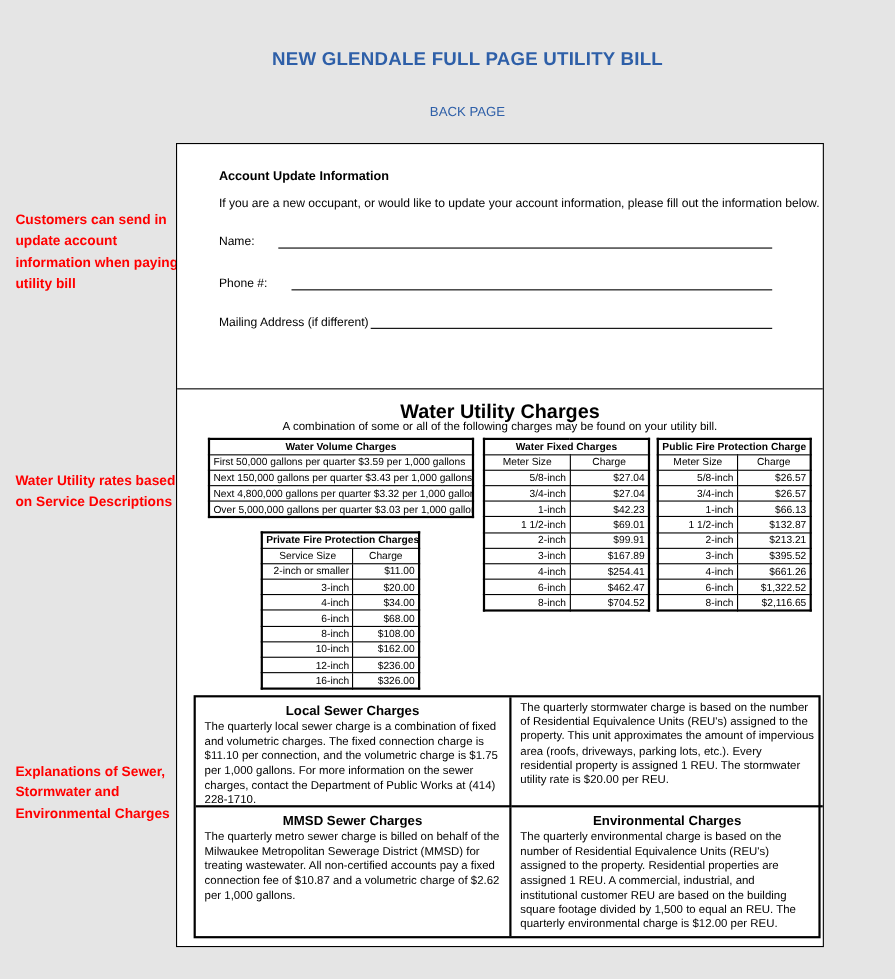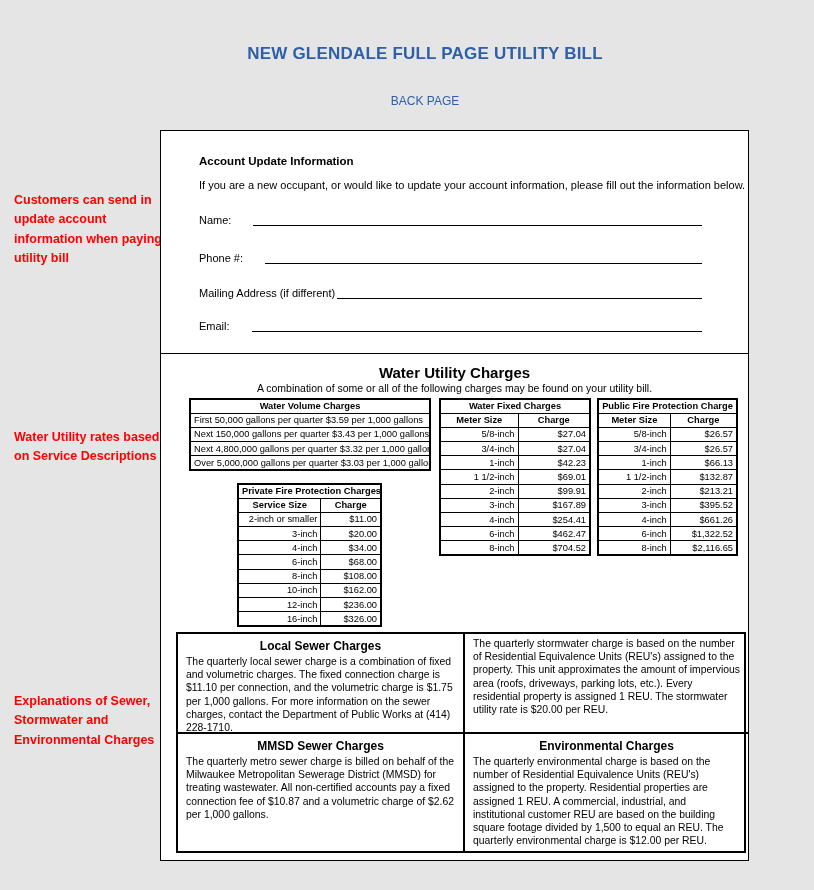--- a/index.html
+++ b/index.html
@@ -35,27 +35,27 @@
   .field .gap { width:22px; flex:none; }
   .field.mailing .gap { width:2px; }
   .field .line { flex:1; border-bottom:1px solid #000; height:13px; }
   .f-name { top:82px; }
   .f-phone { top:120px; }
   .f-mailing { top:155px; }
   .f-email { top:188px; }
 
   .divider { position:absolute; left:0; right:0; top:222px; border-top:1.5px solid #000; }
 
-  .water-heading { position:absolute; left:0; right:0; top:233px; text-align:center; font-size:15px; font-weight:bold; }
+  .water-heading { position:absolute; left:0; right:0; top:233px; text-align:center; font-size:18px; font-weight:bold; }
   .water-sub { position:absolute; left:0; right:0; top:251px; text-align:center; font-size:10.5px; }
 
   table.tbl { border-collapse:collapse; border:2px solid #000; font-size:9.3px; position:absolute; table-layout:fixed;padding-left:40px; }
   table.tbl th, table.tbl td { border:1px solid #000; padding:0 3px; height:14.2px; white-space:nowrap; overflow:hidden; }
   table.tbl th { font-weight:bold; text-align:center; }
-  .colhead td { text-align:center;font-weight:bold; }
+  .colhead td { text-align:center; }
   td.r { text-align:right;margin-top:28px; }
   td.l { text-align:left; }
 
   .tbl-volume { left:28px; top:267px; width:242px; }
   .tbl-volume th { text-align:left; }
   .tbl-fixed { left:278px; top:267px; width:152px; }
   .tbl-public { left:436px; top:267px; width:141px; }
   .tbl-private { left:76px; top:352px; width:145px; }
   .tbl-fixed col.c1, .tbl-public col.c1 { width:52%; }
   .tbl-private col.c1 { width:58%; }
@@ -93,25 +93,20 @@
       <span class="gap"></span>
       <span class="line"></span>
     </div>
     <div class="field f-phone">
       <span class="lbl">Phone #:</span>
       <span class="gap"></span>
       <span class="line"></span>
     </div>
     <div class="field f-mailing mailing">
       <span class="lbl">Mailing Address (if different)</span>
-      <span class="gap"></span>
-      <span class="line"></span>
-    </div>
-    <div class="field f-email">
-      <span class="lbl">Email:</span>
       <span class="gap"></span>
       <span class="line"></span>
     </div>
 
     <div class="divider"></div>
 
     <div class="water-heading">Water Utility Charges</div>
     <div class="water-sub">A combination of some or all of the following charges may be found on your utility bill.</div>
 
     <table class="tbl tbl-volume">

